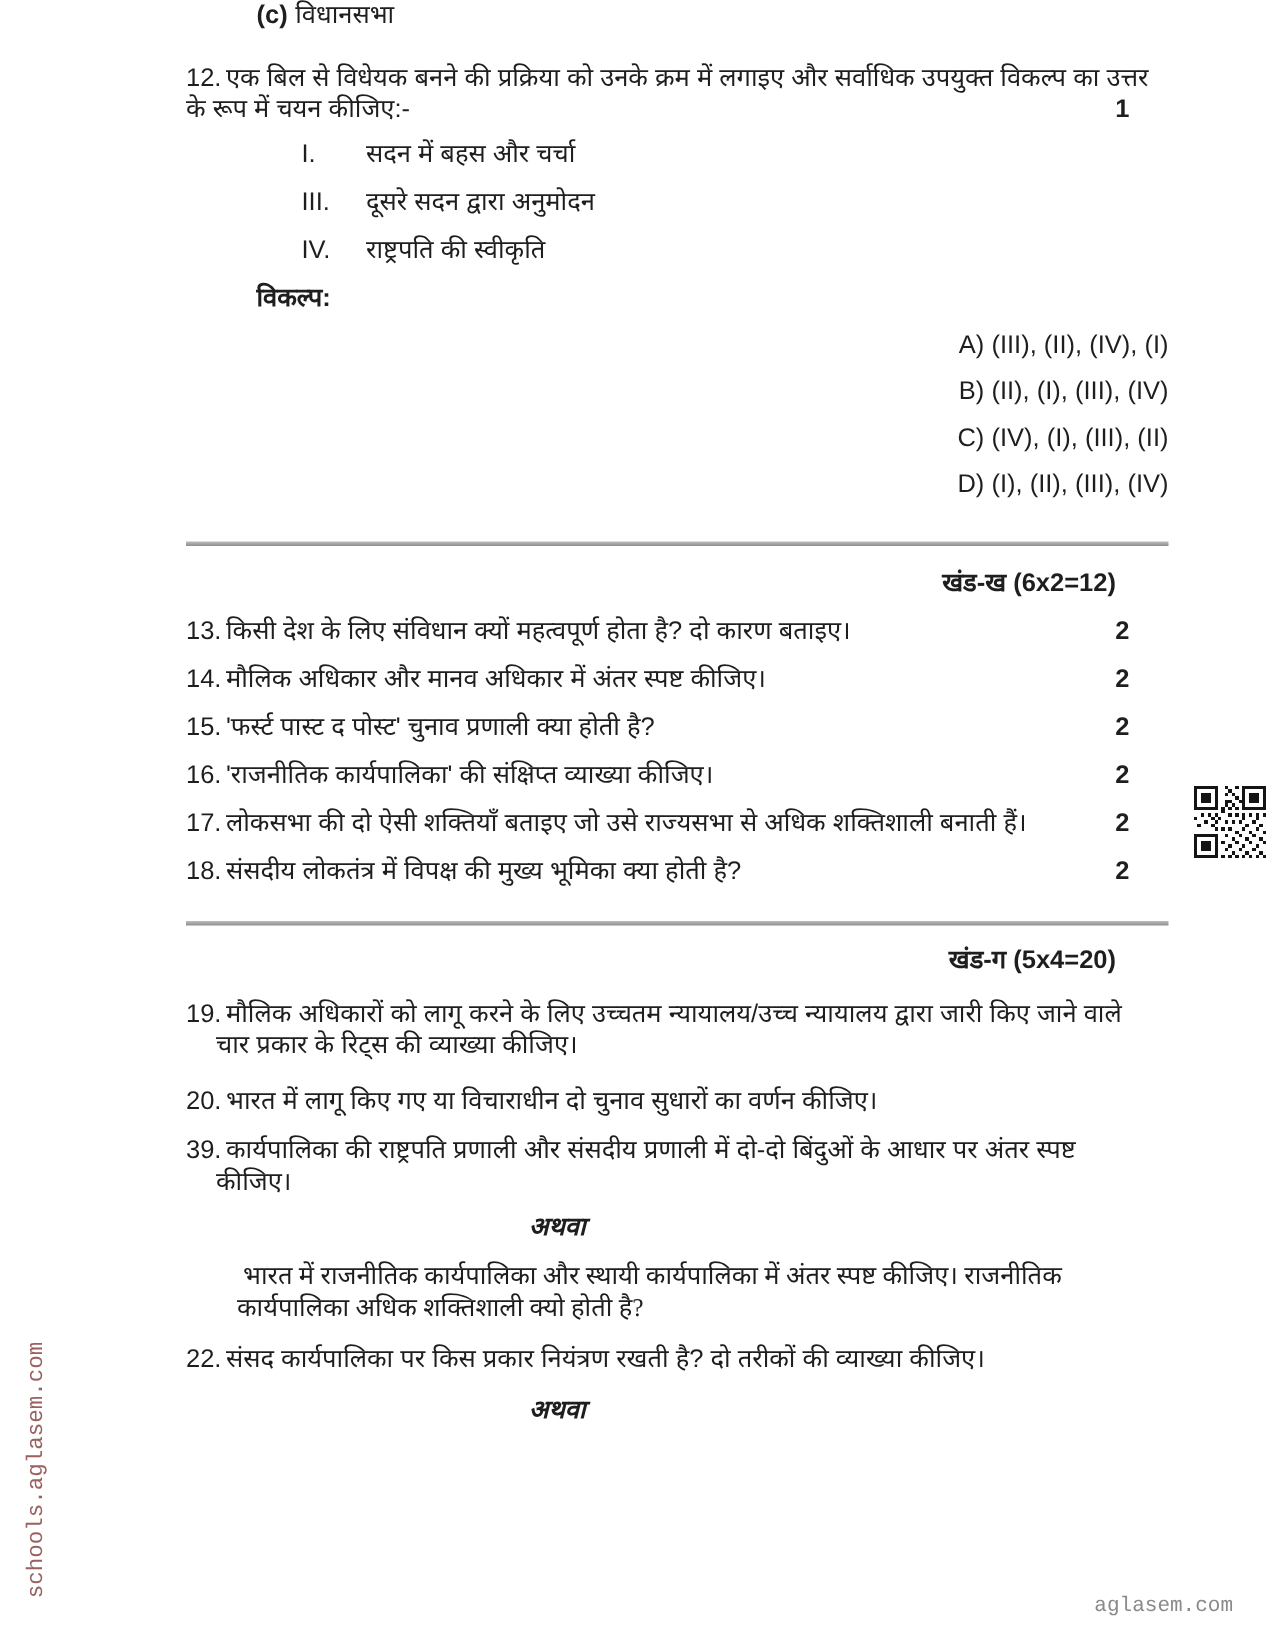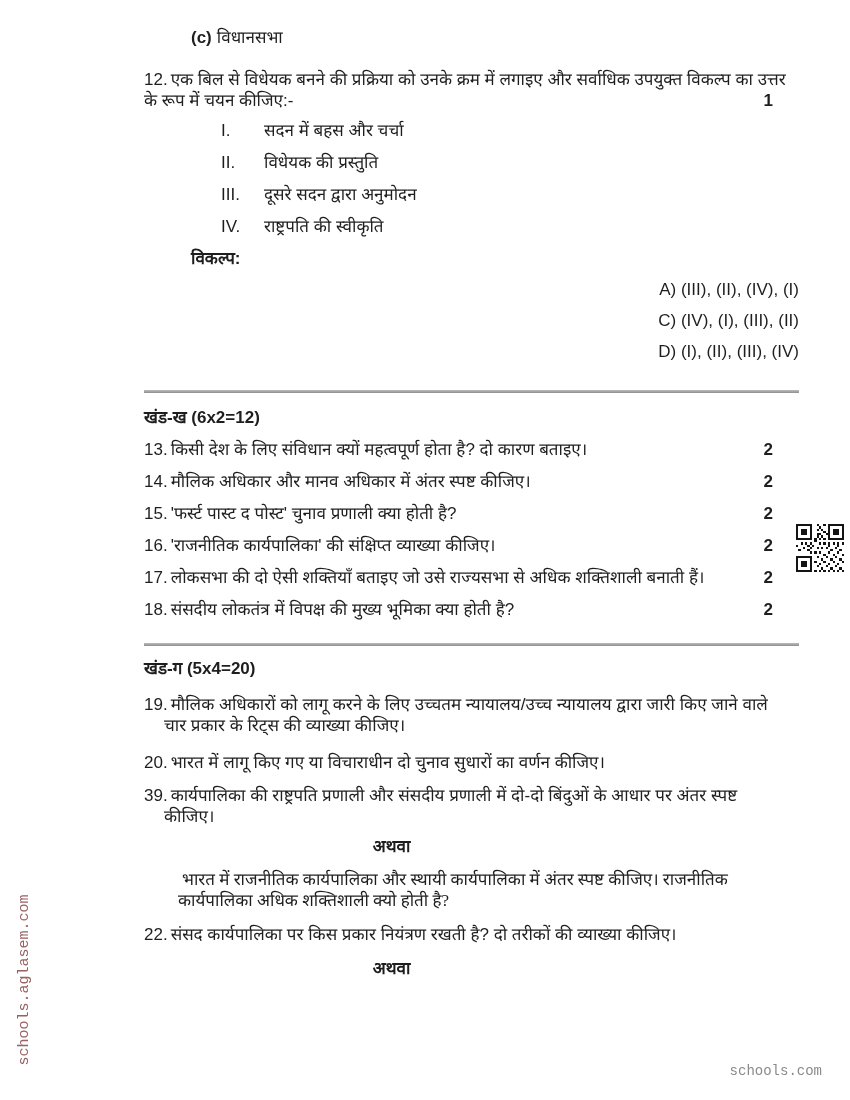--- a/index.html
+++ b/index.html
@@ -2,21 +2,21 @@
 <html><head>
 <meta charset="utf-8">
 <style>
   * { margin:0; padding:0; box-sizing:border-box; }
   html,body { background:#ffffff; }
   body {
     width:850px; height:1100px; position:relative; overflow:hidden;
     font-family:"Liberation Sans","DejaVu Sans",sans-serif;
     color:#1e1e1e; font-size:17px; line-height:1.2;
   }
-  .content { position:absolute; left:144px; top:0; width:655px; padding-top:28px; }
+  .content { position:absolute; left:124px; top:0; width:655px; }
 
   
   .cd-row { margin-left:47px; line-height:20px; margin-bottom:11px; }
   .cd-label { font-weight:700; margin-right:5px; }
 
   
   .q12-para { position:relative; margin-top:21px; line-height:21px; }
   .q12-text-wrap { max-width:637px; display:inline; }
   .q-num { font-weight:400; margin-right:3px; }
   .q12-marks { position:absolute; right:26px; bottom:0; font-weight:700; }
@@ -25,36 +25,36 @@
   .step { display:flex; margin-left:77px; line-height:20px; margin-bottom:12px; }
   .step-numeral { width:43px; flex:0 0 43px; }
 
   .options-label { margin-left:47px; margin-top:12px; font-weight:700; line-height:20px; }
   .mcq-option { margin-left:50px; margin-top:11px; line-height:20px;text-align:right; }
 
   .divider { height:3px; width:655px; margin-top:28px;
              background:linear-gradient(#bdbdbd,#8e8e8e); }
   .divider-2 { margin-top:23px; }
 
-  .section-heading { width:620px; text-align:left; font-weight:700;
+  .section-heading { width:620px; text-align:right; font-weight:700;
                      margin-top:15px; line-height:20px; }
 
   .q-row { display:flex; align-items:flex-start; margin-top:12px;
            padding-right:26px; line-height:20px; }
   .q-row-text { flex:1; }
   .q-marks { flex:0 0 18px; text-align:right; font-weight:700; }
 
   .q-long { margin-top:15px; line-height:21px; padding-left:20px; text-indent:-20px;
             max-width:648px; }
   .q-long-20 { margin-top:16px; }
   .q-long-21 { margin-top:12px; }
   .q-long-22 { margin-top:13px; }
 
   .or-label { width:495px; text-align:center; font-weight:700; margin-top:10px;
-              line-height:20px; }
+              line-height:20px;font-style:italic; }
   .or-para { margin-left:34px; text-indent:4px; margin-top:12px; line-height:21px;
              max-width:615px;font-family:Liberation Serif, serif; }
 
   
   .watermark { position:absolute; left:-64px; top:970px; width:180px; height:20px;
                transform:rotate(-90deg); transform-origin:center;
                font-family:"Liberation Mono","DejaVu Sans Mono",monospace;
                font-size:15px; color:#9a6161; letter-spacing:0px; text-align:center; }
 
   
@@ -78,37 +78,34 @@
 
   <div class="q12-para">
     <span class="q-num">12.</span><span class="q12-text-wrap">एक बिल से विधेयक बनने की प्रक्रिया को उनके क्रम में लगाइए और सर्वाधिक उपयुक्त विकल्प का उत्तर के रूप में चयन कीजिए:-</span>
     <span class="q12-marks">1</span>
   </div>
 
   <div class="steps">
     <div class="step">
       <span class="step-numeral">I.</span>
       <span>सदन में बहस और चर्चा</span>
-    </div>
-    <div class="step">
-      <span class="step-numeral">II.</span>
-      <span>विधेयक की प्रस्तुति</span>
     </div>
     <div class="step">
       <span class="step-numeral">III.</span>
       <span>दूसरे सदन द्वारा अनुमोदन</span>
     </div>
     <div class="step">
       <span class="step-numeral">IV.</span>
       <span>राष्ट्रपति की स्वीकृति</span>
     </div>
   </div>
 
   <div class="options-label">विकल्प:</div>
   <div class="mcq-option">A) (III), (II), (IV), (I)</div>
+  <div class="mcq-option">B) (II), (I), (III), (IV)</div>
   <div class="mcq-option">C) (IV), (I), (III), (II)</div>
   <div class="mcq-option">D) (I), (II), (III), (IV)</div>
 
   <div class="divider"></div>
 
   <div class="section-heading">खंड-ख (6x2=12)</div>
 
   <div class="q-row" style="">
     <div class="q-row-text"><span class="q-num">13.</span><span>किसी देश के लिए संविधान क्यों महत्वपूर्ण होता है? दो कारण बताइए।</span></div>
     <div class="q-marks">2</div>
@@ -333,13 +330,13 @@
       <rect x="8" y="20" width="1" height="1"></rect>
       <rect x="10" y="20" width="1" height="1"></rect>
       <rect x="12" y="20" width="1" height="1"></rect>
       <rect x="14" y="20" width="1" height="1"></rect>
       <rect x="16" y="20" width="1" height="1"></rect>
       <rect x="18" y="20" width="1" height="1"></rect>
       <rect x="20" y="20" width="1" height="1"></rect>
     </g>
 </svg>
 
-<div class="footer-brand">schools.com</div>
+<div class="footer-brand">aglasem.com</div>
 
 </body></html>

